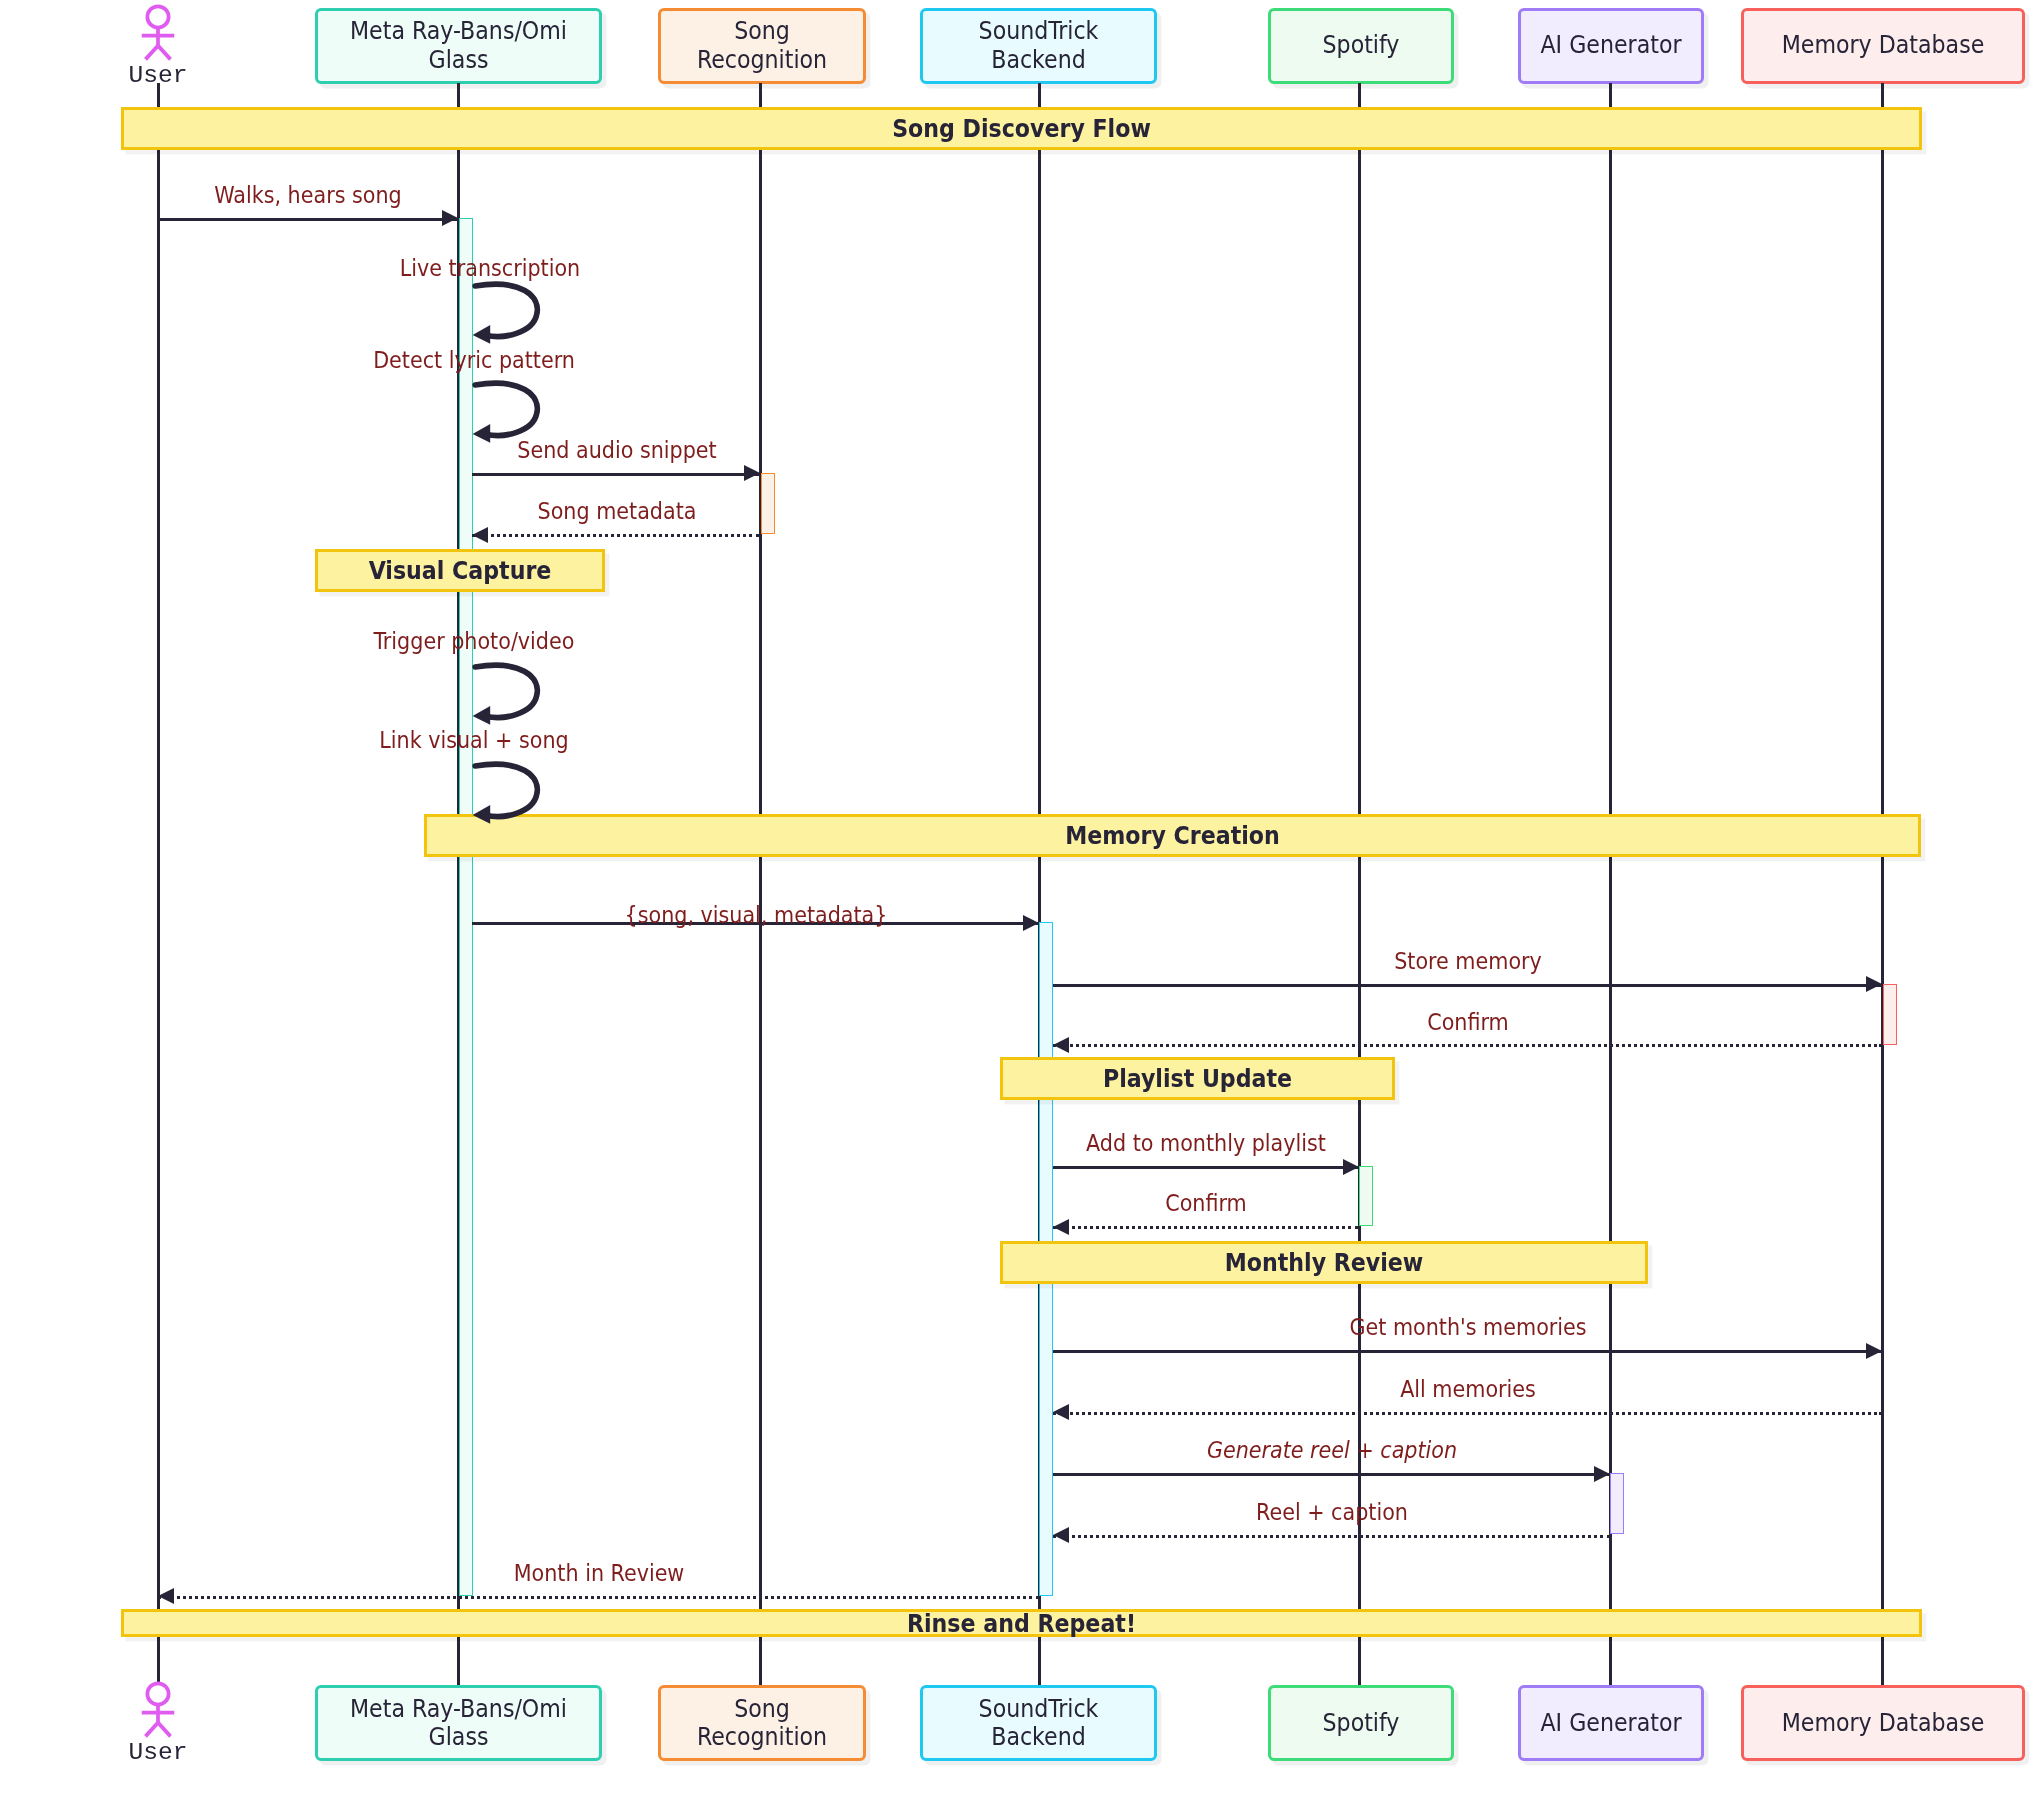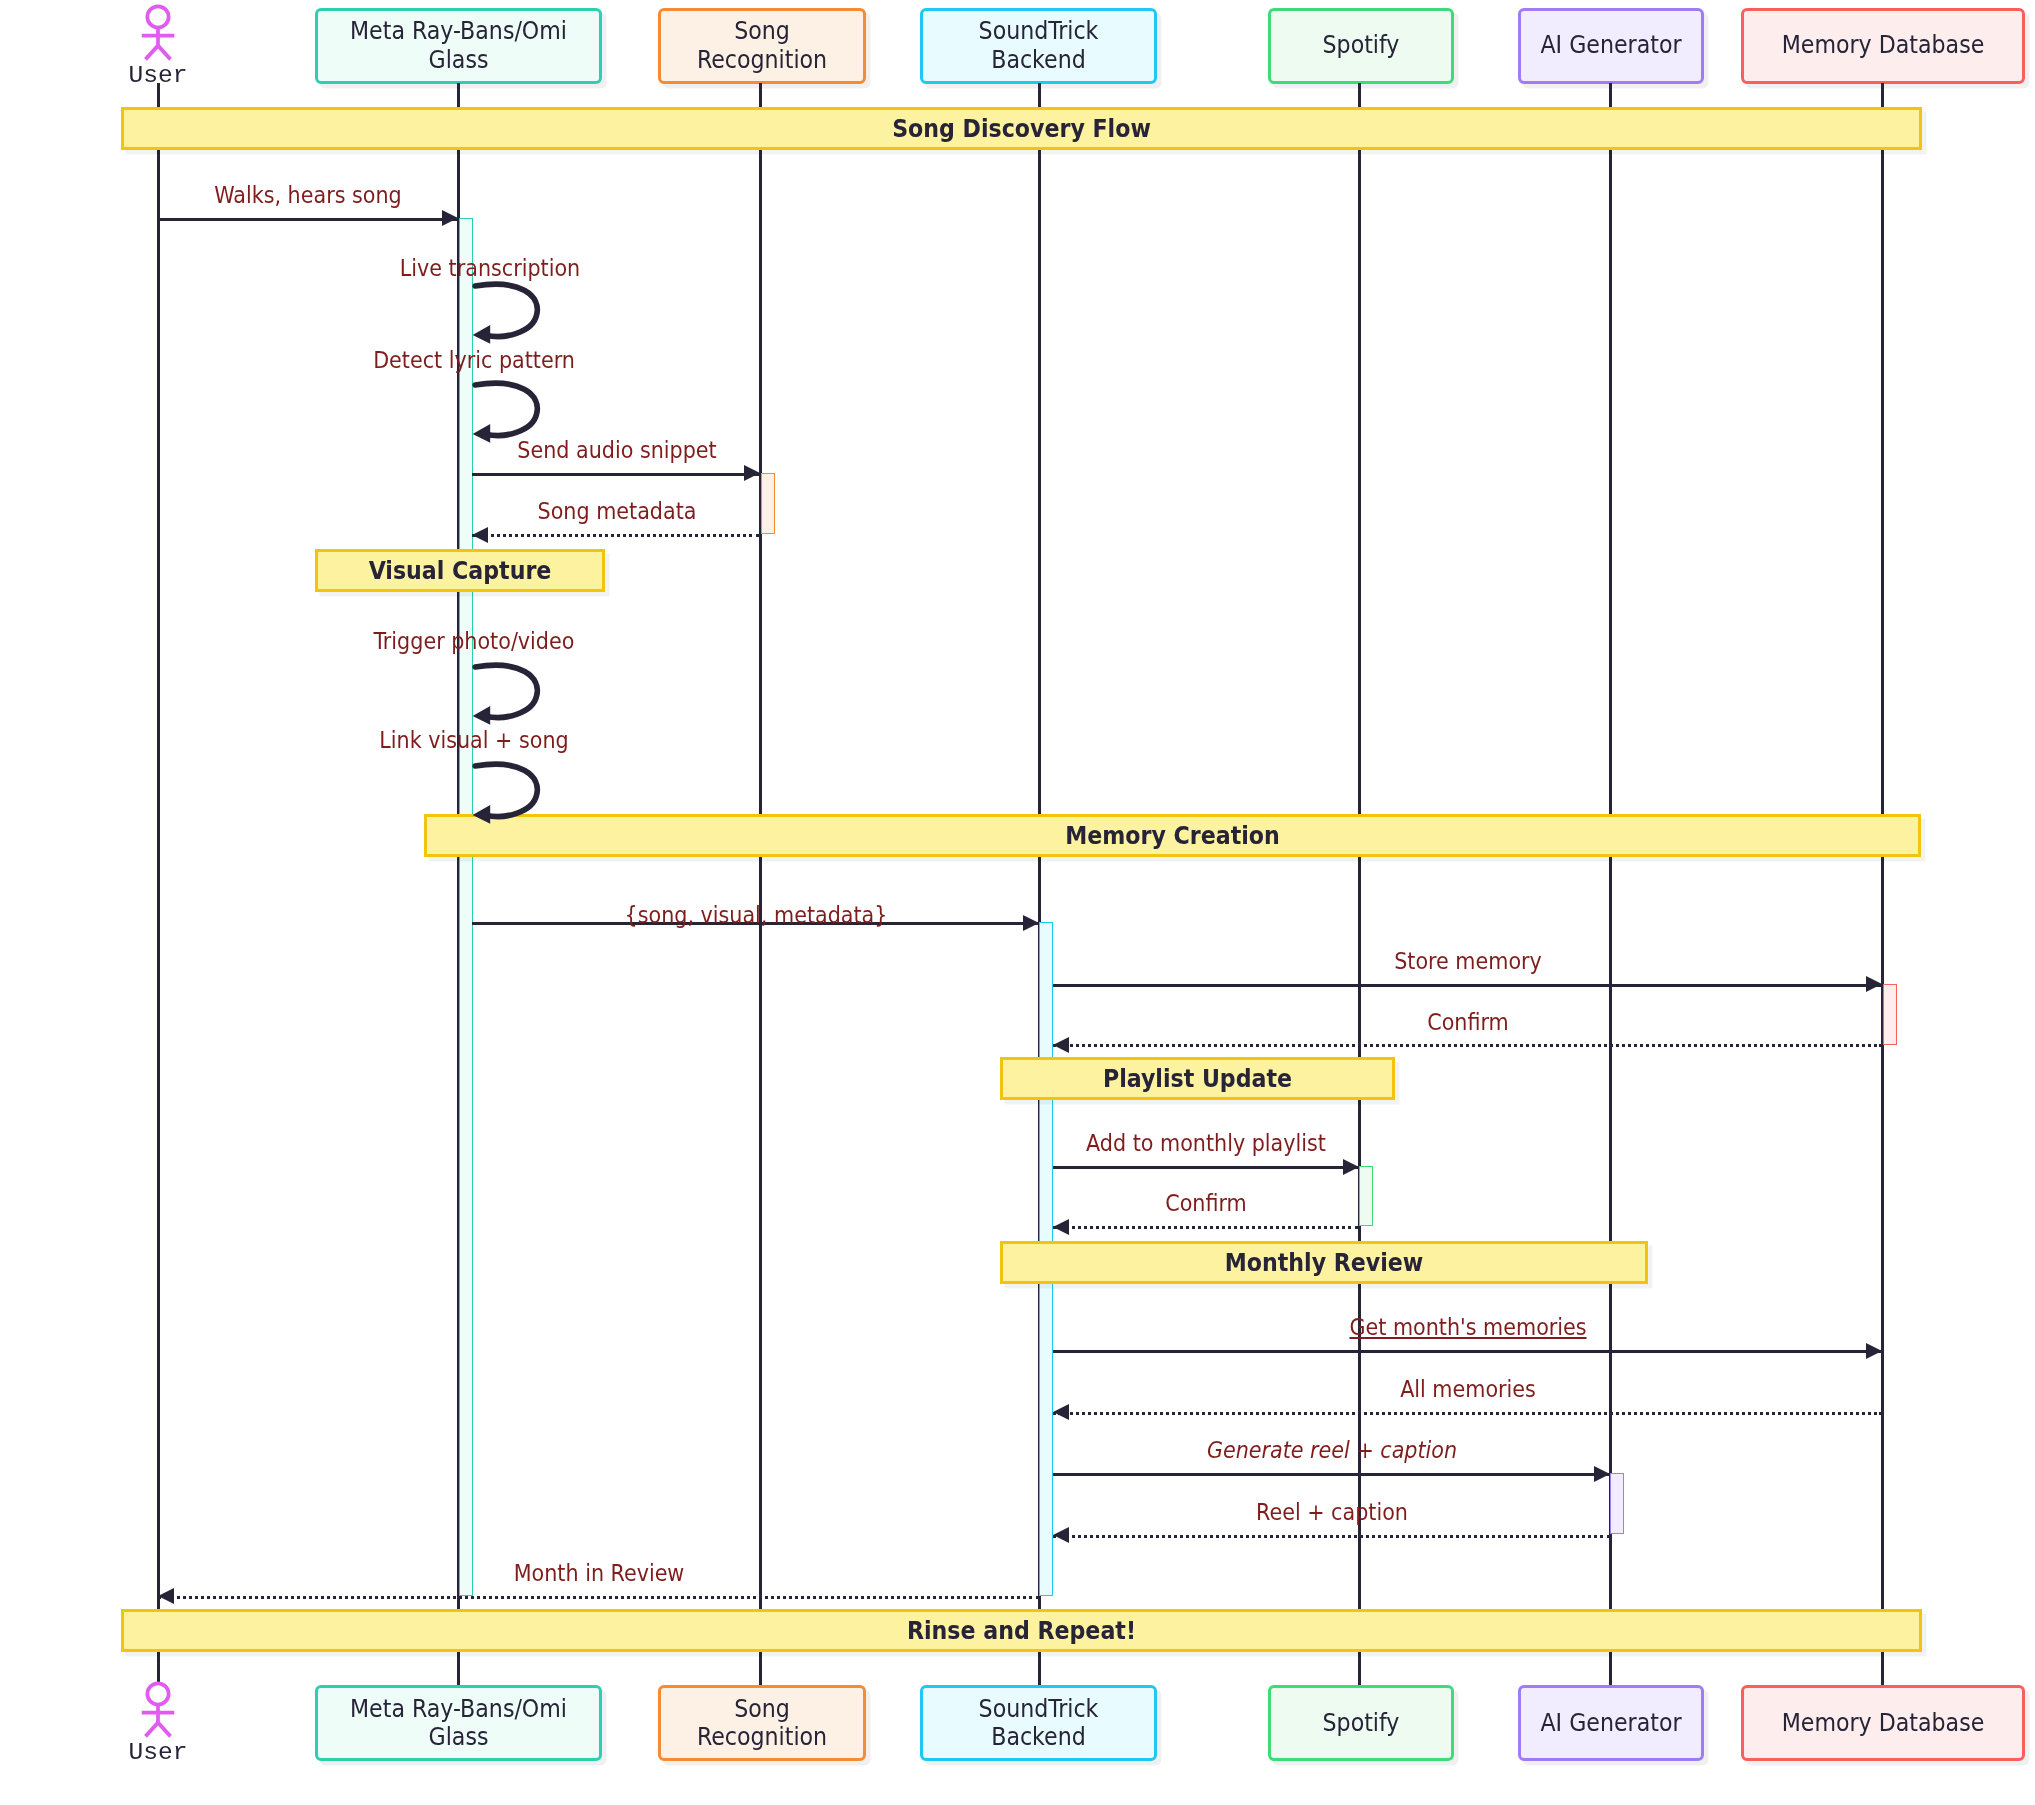--- a/index.html
+++ b/index.html
@@ -178,21 +178,21 @@
       </div>
       <div class="section" style="left: 424px; top: 814px; width: 1497px; height: 43px;">
         <span>Memory Creation</span>
       </div>
       <div class="section" style="left: 1000px; top: 1057px; width: 395px; height: 43px;">
         <span>Playlist Update</span>
       </div>
       <div class="section" style="left: 1000px; top: 1241px; width: 648px; height: 43px;">
         <span>Monthly Review</span>
       </div>
-      <div class="section" style="left: 121px; top: 1609px; width: 1801px; height: 43px;">
+      <div class="section" style="left: 121px; top: 1609px; width: 1801px; height: 28px;">
         <span>Rinse and Repeat!</span>
       </div>
     </div>
 
   <div id="messages">
       <div class="msg-line" style="left: 158px; top: 218px; width: 300px;"></div>
       <div class="arrowhead right" style="top: 210px; left: 442px;"></div>
       <div class="msg-label" style="left: 308px; top: 182px;">Walks, hears song</div>
       <div class="selfloop" style="left: 471px; top: 281px;">
         <svg width="76" height="69" viewBox="0 0 120 110">
@@ -238,21 +238,21 @@
       <div class="arrowhead left" style="top: 1037px; left: 1053px;"></div>
       <div class="msg-label" style="left: 1468px; top: 1009px;">Confirm</div>
       <div class="msg-line" style="left: 1053px; top: 1166px; width: 306px;"></div>
       <div class="arrowhead right" style="top: 1159px; left: 1343px;"></div>
       <div class="msg-label" style="left: 1206px; top: 1130px;">Add to monthly playlist</div>
       <div class="msg-line dotted" style="left: 1053px; top: 1226px; width: 306px;"></div>
       <div class="arrowhead left" style="top: 1219px; left: 1053px;"></div>
       <div class="msg-label" style="left: 1206px; top: 1190px;">Confirm</div>
       <div class="msg-line" style="left: 1053px; top: 1350px; width: 829px;"></div>
       <div class="arrowhead right" style="top: 1343px; left: 1866px;"></div>
-      <div class="msg-label" style="left: 1468px; top: 1314px; text-decoration: underline;">Get month's memories</div>
+      <div class="msg-label" style="left: 1468px; top: 1314px;">Get month's memories</div>
       <div class="msg-line dotted" style="left: 1053px; top: 1412px; width: 829px;"></div>
       <div class="arrowhead left" style="top: 1404px; left: 1053px;"></div>
       <div class="msg-label" style="left: 1468px; top: 1376px;">All memories</div>
       <div class="msg-line" style="left: 1053px; top: 1473px; width: 557px;"></div>
       <div class="arrowhead right" style="top: 1466px; left: 1594px;"></div>
       <div class="msg-label" style="left: 1332px; top: 1437px; font-style: italic;">Generate reel + caption</div>
       <div class="msg-line dotted" style="left: 1053px; top: 1535px; width: 557px;"></div>
       <div class="arrowhead left" style="top: 1527px; left: 1053px;"></div>
       <div class="msg-label" style="left: 1332px; top: 1499px;">Reel + caption</div>
       <div class="msg-line dotted" style="left: 158px; top: 1596px; width: 881px;"></div>

